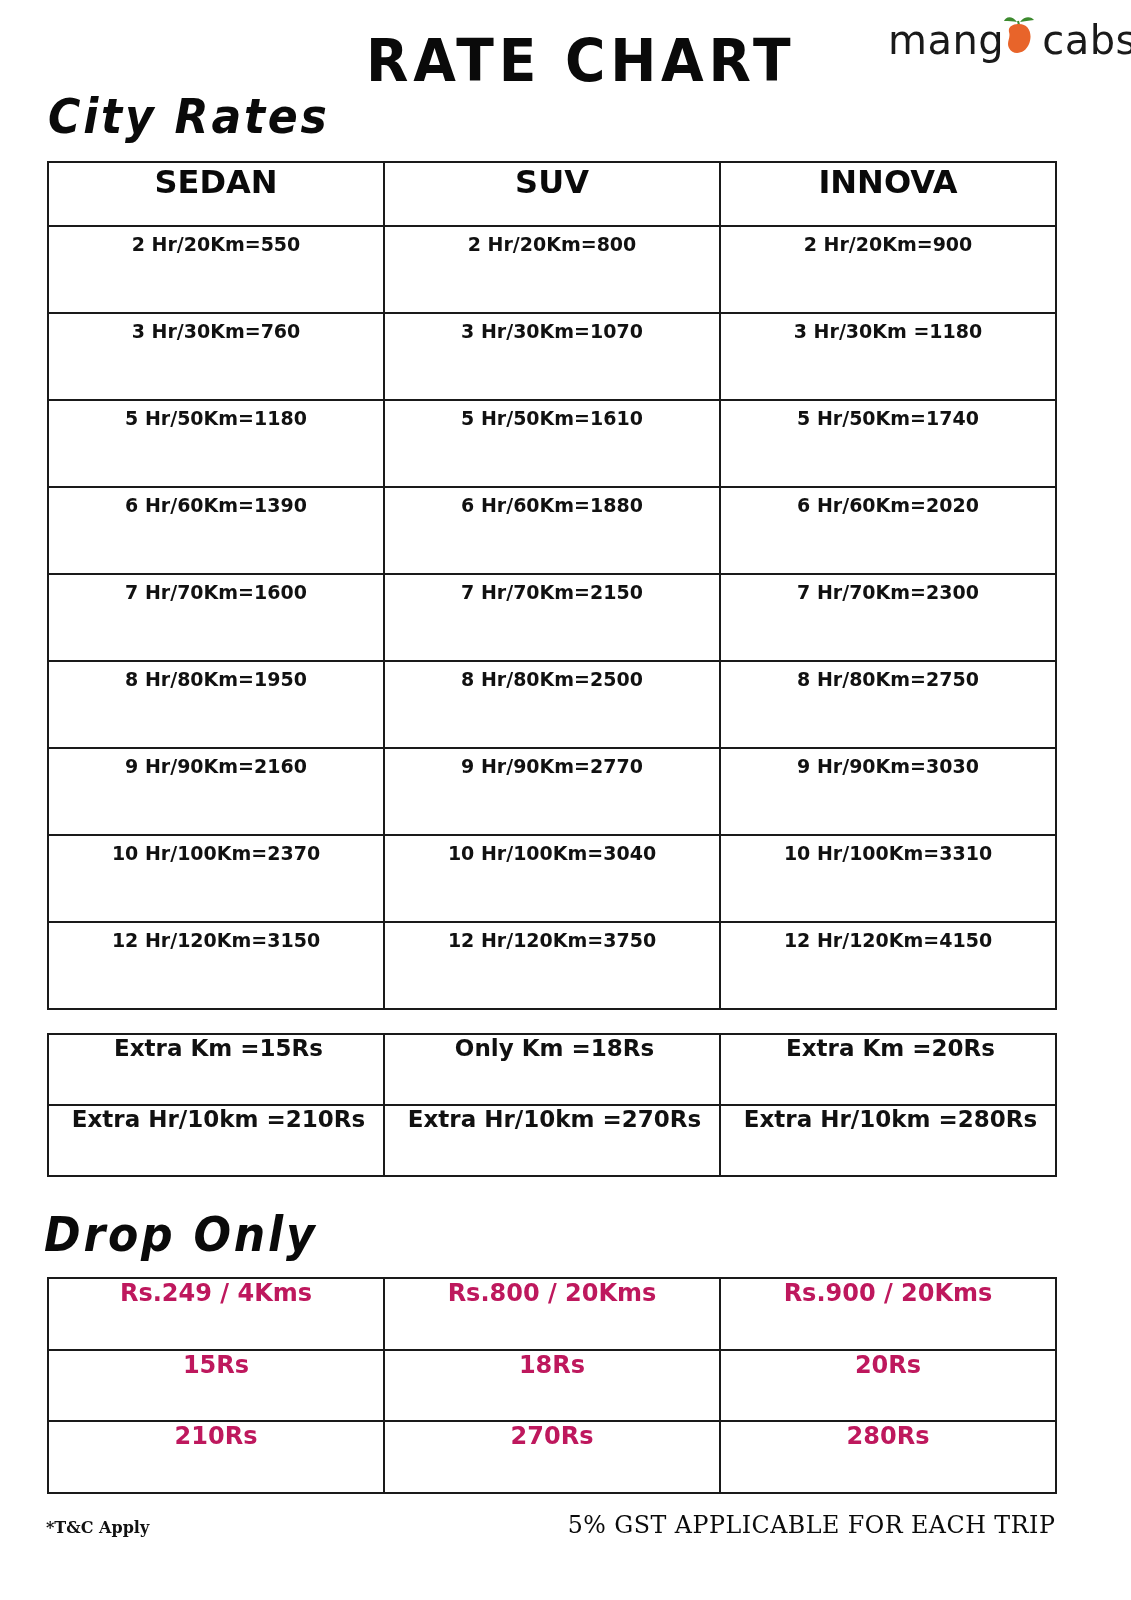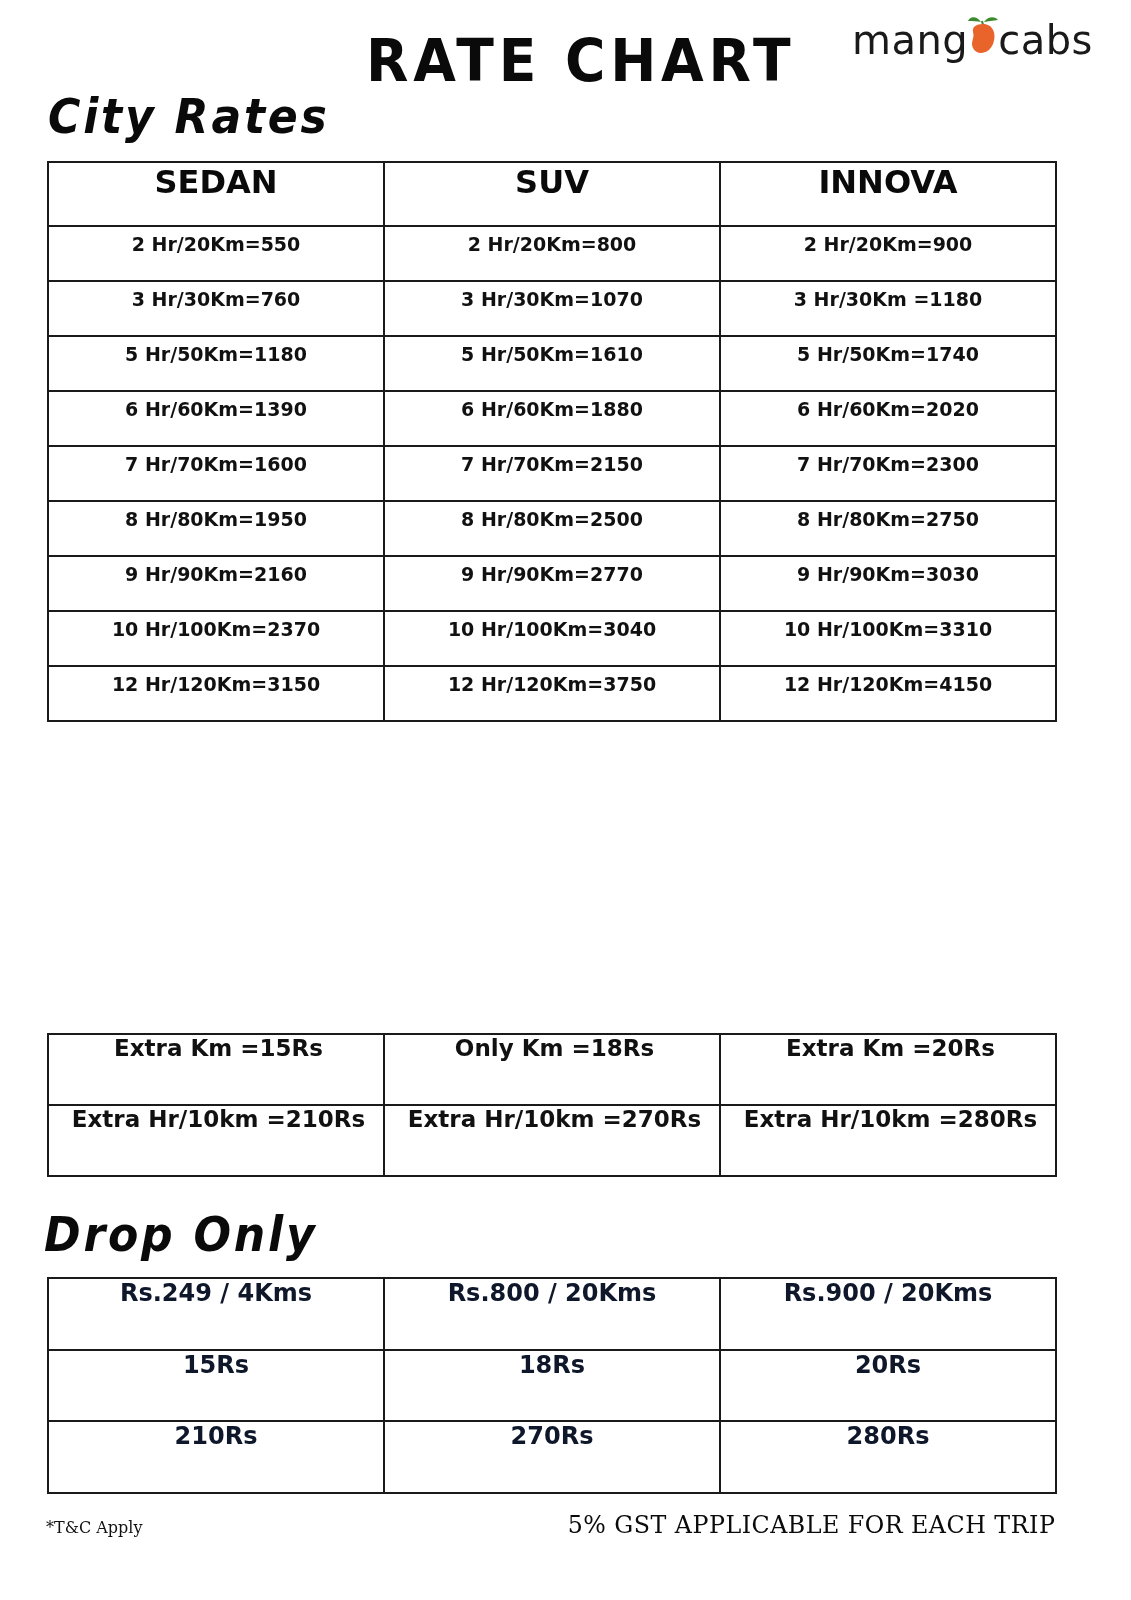--- a/index.html
+++ b/index.html
@@ -12,21 +12,21 @@
       font-size: 58px; letter-spacing: 5px; line-height: 70px; color: #0a0a0a;
       transform: scaleX(0.95); transform-origin: left center;
     }
 
     .logo {
       position: absolute; left: 852px; top: 10px; height: 60px; width: 260px;
       display: flex; align-items: center;
     }
     .logo-text {
       font-family: "DejaVu Sans", sans-serif; font-size: 40px; line-height: 50px;
-      color: #1a1a1a; letter-spacing: 0.5px;
+      color: #1a1a1a; letter-spacing: 0.5px; margin-left: 36px;
     }
     .logo-mango { display: inline-block; width: 28px; height: 44px; position: relative; margin: 0 1px; vertical-align: middle; }
     .logo-mango svg { position: absolute; left: -2px; top: -6px; }
 
     .section-title {
       position: absolute; font-family: "DejaVu Sans", sans-serif; font-weight: bold;
       font-style: italic; font-size: 48px; letter-spacing: 3px; color: #0a0a0a;
       transform: scaleX(0.92); transform-origin: left center;
     }
     .section-city { left: 48px; top: 88px; }
@@ -38,39 +38,39 @@
     table.grid td, table.grid th {
       border: 2px solid #1a1a1a; width: 336px; text-align: center; vertical-align: top;
     }
 
     .city-table { left: 47px; top: 161px; width: 1008px; }
     .city-table th {
       height: 64px; vertical-align: middle;
       font-family: "DejaVu Sans", sans-serif; font-weight: bold; font-size: 32px; color: #0a0a0a;
     }
     .city-table td {
-      height: 55px; padding-top: 6px;
+      height: 87px; padding-top: 6px;
       font-family: "DejaVu Sans", sans-serif; font-weight: bold; font-size: 19px; color: #111;
     }
 
     .extra-table { left: 47px; top: 1033px; width: 1008px; }
     .extra-table td {
       height: 71px; text-align: left; vertical-align: middle; padding-left: 5px;
       font-family: "DejaVu Sans", sans-serif; font-weight: bold; font-size: 23px; color: #111;
     }
 
     .drop-table { left: 47px; top: 1277px; width: 1008px; }
     .drop-table td {
       height: 71.5px; vertical-align: middle;
-      font-family: "DejaVu Sans", sans-serif; font-weight: bold; font-size: 24px; color: #0f172a;
+      font-family: "DejaVu Sans", sans-serif; font-weight: bold; font-size: 24px; color: #be185d;
     }
 
     .tc-note {
       position: absolute; left: 46px; top: 1518px;
-      font-family: "DejaVu Serif", serif; font-weight: normal; font-size: 16px; color: #111;
+      font-family: "DejaVu Serif", serif; font-weight: bold; font-size: 16px; color: #111;
     }
     .gst-note {
       position: absolute; right: 76px; top: 1510px;
       font-family: "DejaVu Serif", serif; font-size: 25px; color: #0a0a0a; letter-spacing: 0.5px;
       transform: scaleX(0.95); transform-origin: right center;
     }
   </style>
 </head>
 <body>
 

